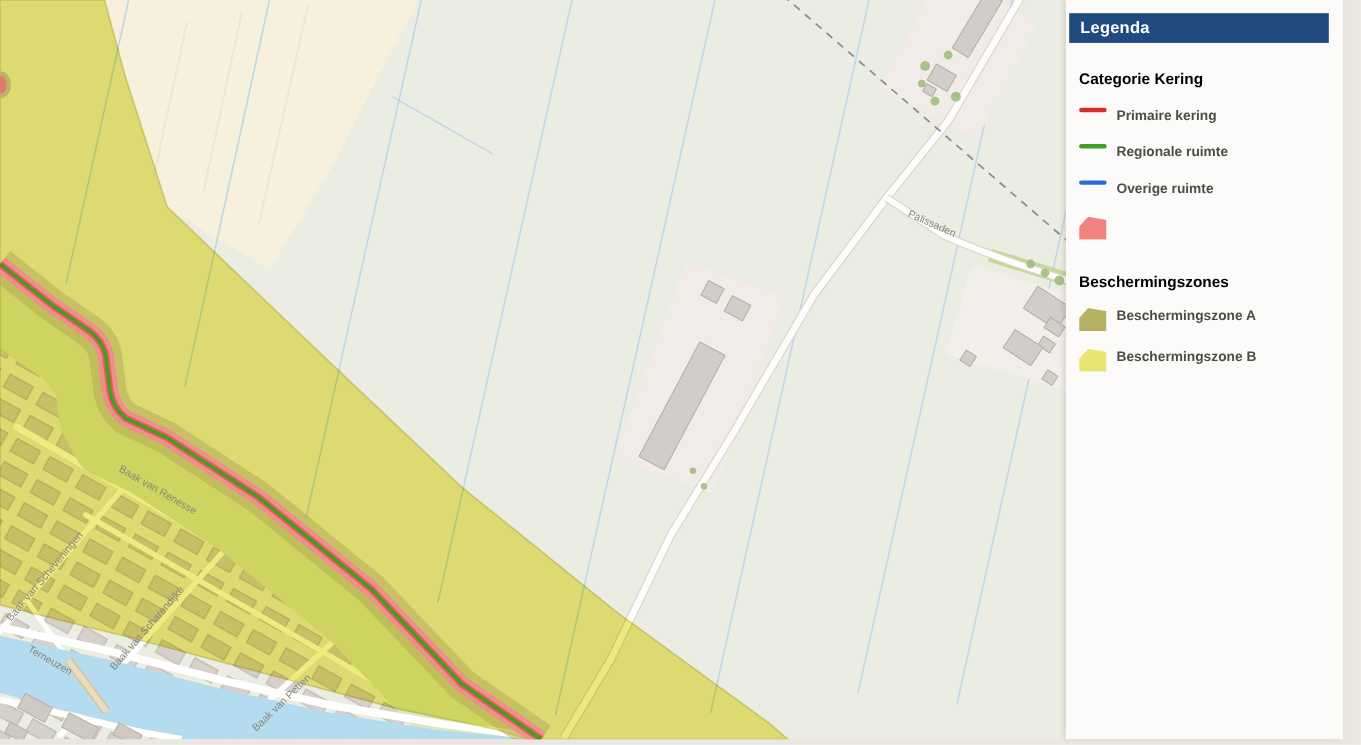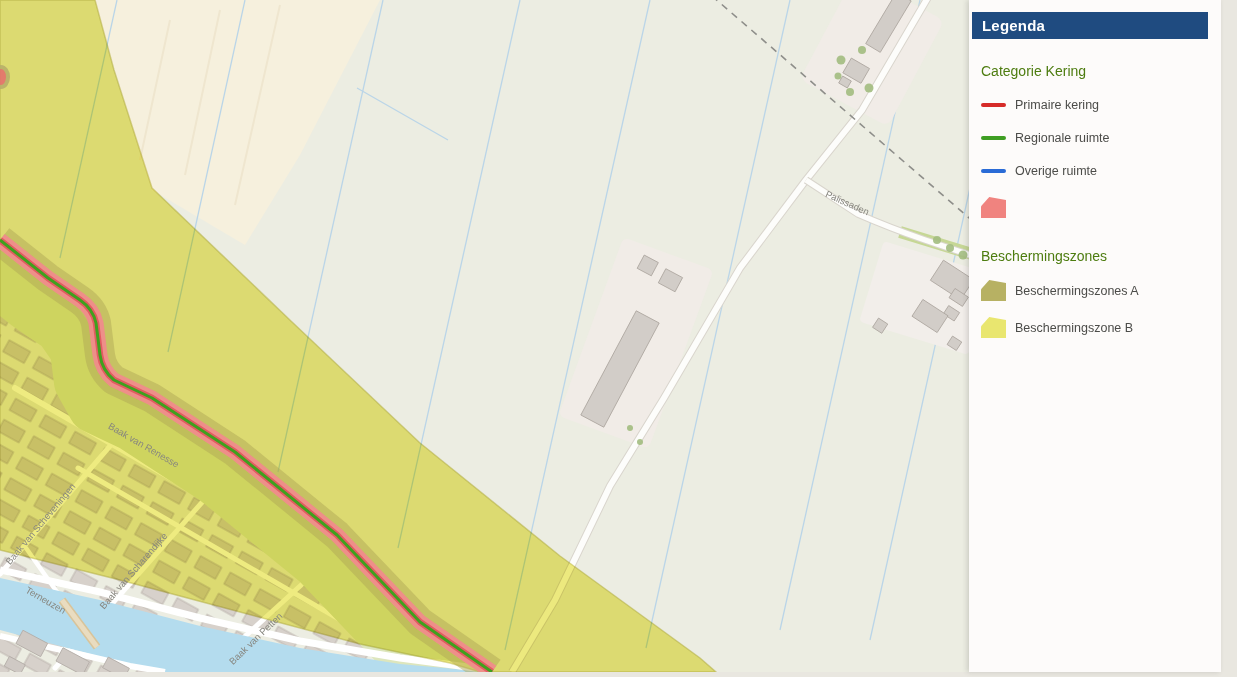--- a/index.html
+++ b/index.html
@@ -20,23 +20,23 @@
     box-shadow:-2px 0 5px rgba(60,60,60,.18);
   }
   .legend-header{
     margin:12px 13px 0 3px;height:27px;line-height:27px;
     background:#1f4b80;color:#ffffff;
     font-size:15px;font-weight:bold;padding-left:10px;
     letter-spacing:.2px;
   }
   .legend-body{padding:0 16px 0 12px;color:#474743;}
   .legend-section-heading{
-    font-size:14px;color:#4d7c0f;margin:24px 0 4px 0;font-weight:normal;
-  }
-  .legend-item{display:flex;align-items:center;margin:19px 0;}
+    font-size:14px;color:#000000;margin:24px 0 4px 0;font-weight:bold;
+  }
+  .legend-item{display:flex;margin:19px 0;font-weight:bold;}
   .legend-item .sw-line{width:25px;height:3.5px;border-radius:2px;flex:0 0 auto;}
   .sw-line.red{background:#d62b28;}
   .sw-line.green{background:#3f9e23;}
   .sw-line.blue{background:#2a6bd6;}
   .legend-item .sw-poly{
     width:25px;height:21px;flex:0 0 auto;
     clip-path:polygon(0 44%, 33% 0, 100% 14%, 100% 100%, 0 100%);
   }
   .sw-poly.kernzone{background:#f0837f;}
   .sw-poly.zone-a{background:#b7b163;}
@@ -196,21 +196,21 @@
 
 
     <div class="legend-item swatch-only">
       <span class="sw-poly kernzone"></span>
     </div>
 
     <div class="legend-section-heading" style="margin-top:30px">Beschermingszones</div>
 
     <div class="legend-item" style="margin:16px 0">
       <span class="sw-poly zone-a"></span>
-      <span class="item-label">Beschermingszones A</span>
+      <span class="item-label">Beschermingszone A</span>
     </div>
     <div class="legend-item" style="margin:12px 0">
       <span class="sw-poly zone-b"></span>
       <span class="item-label">Beschermingszone B</span>
     </div>
 
   </div>
 </div>
 
 </body></html>

